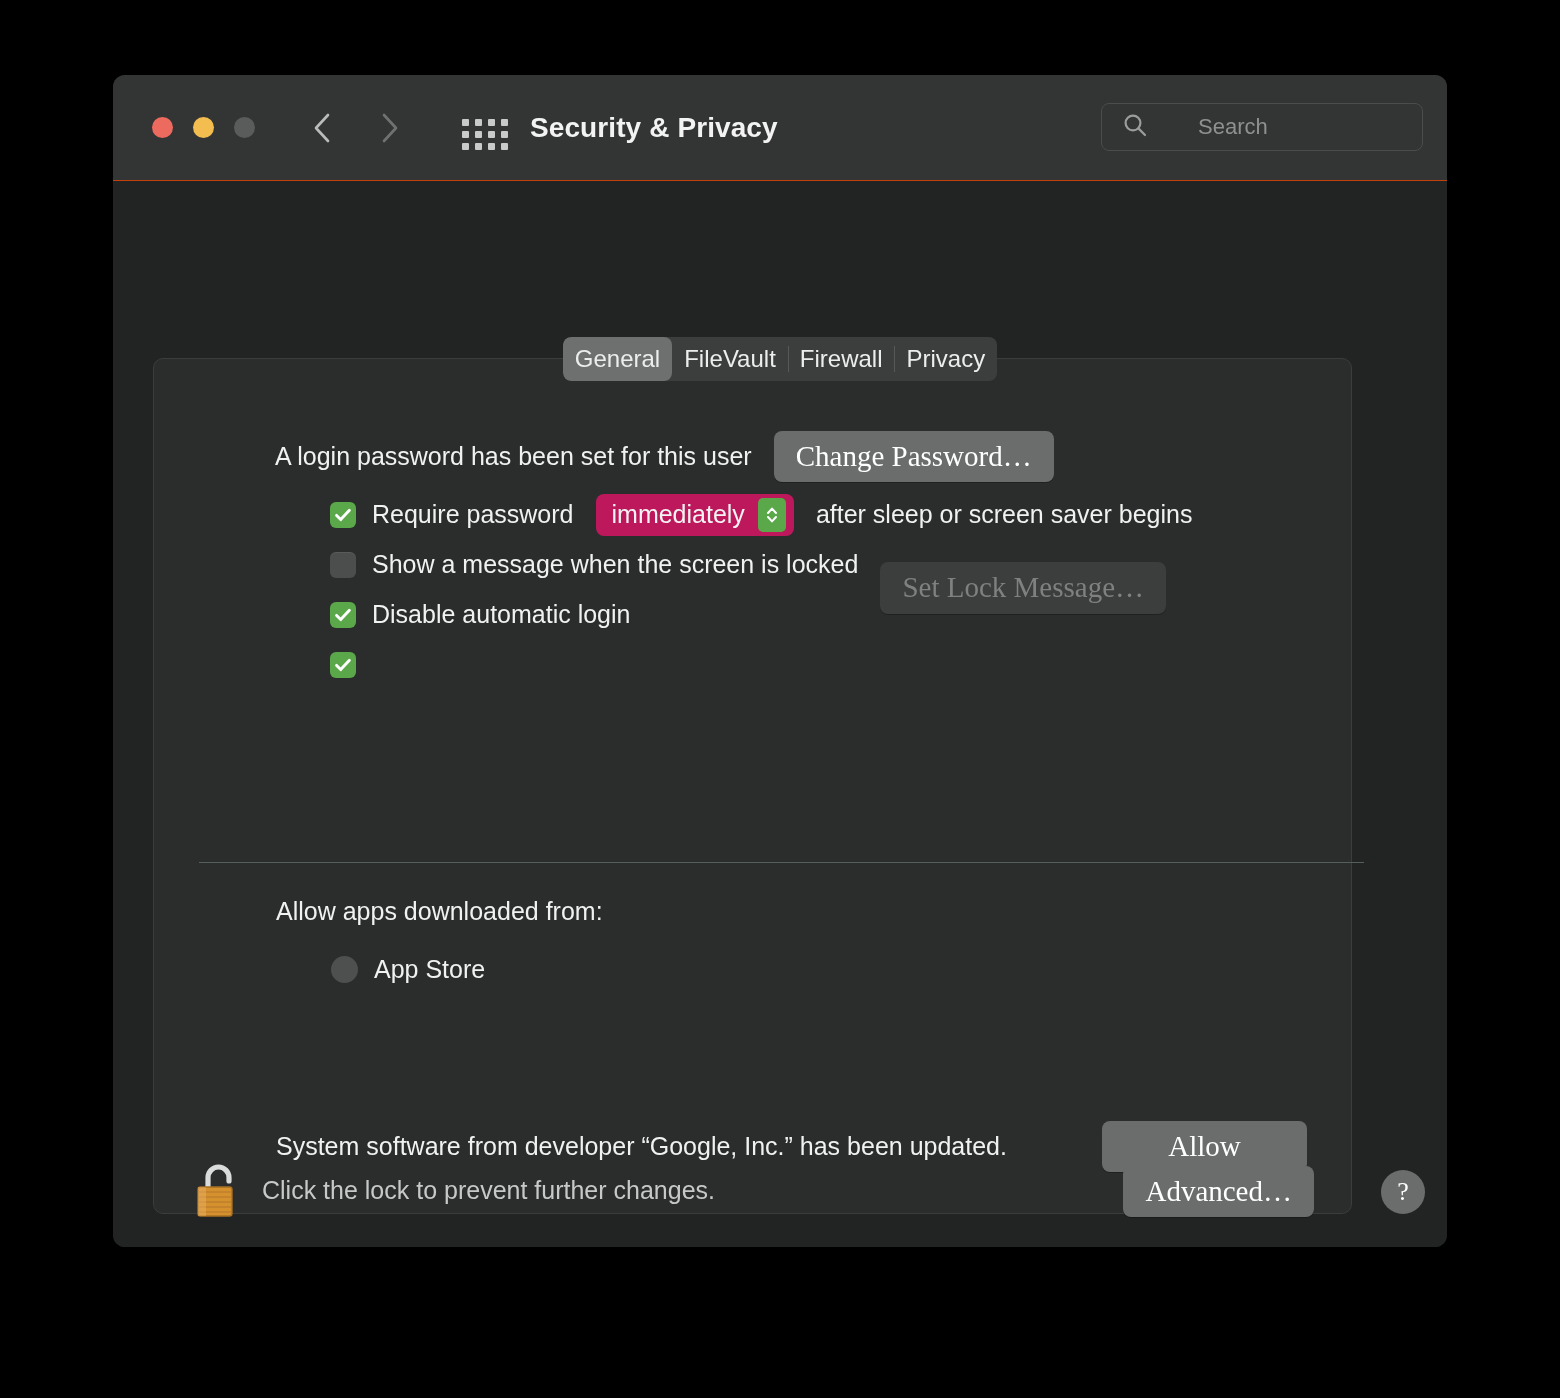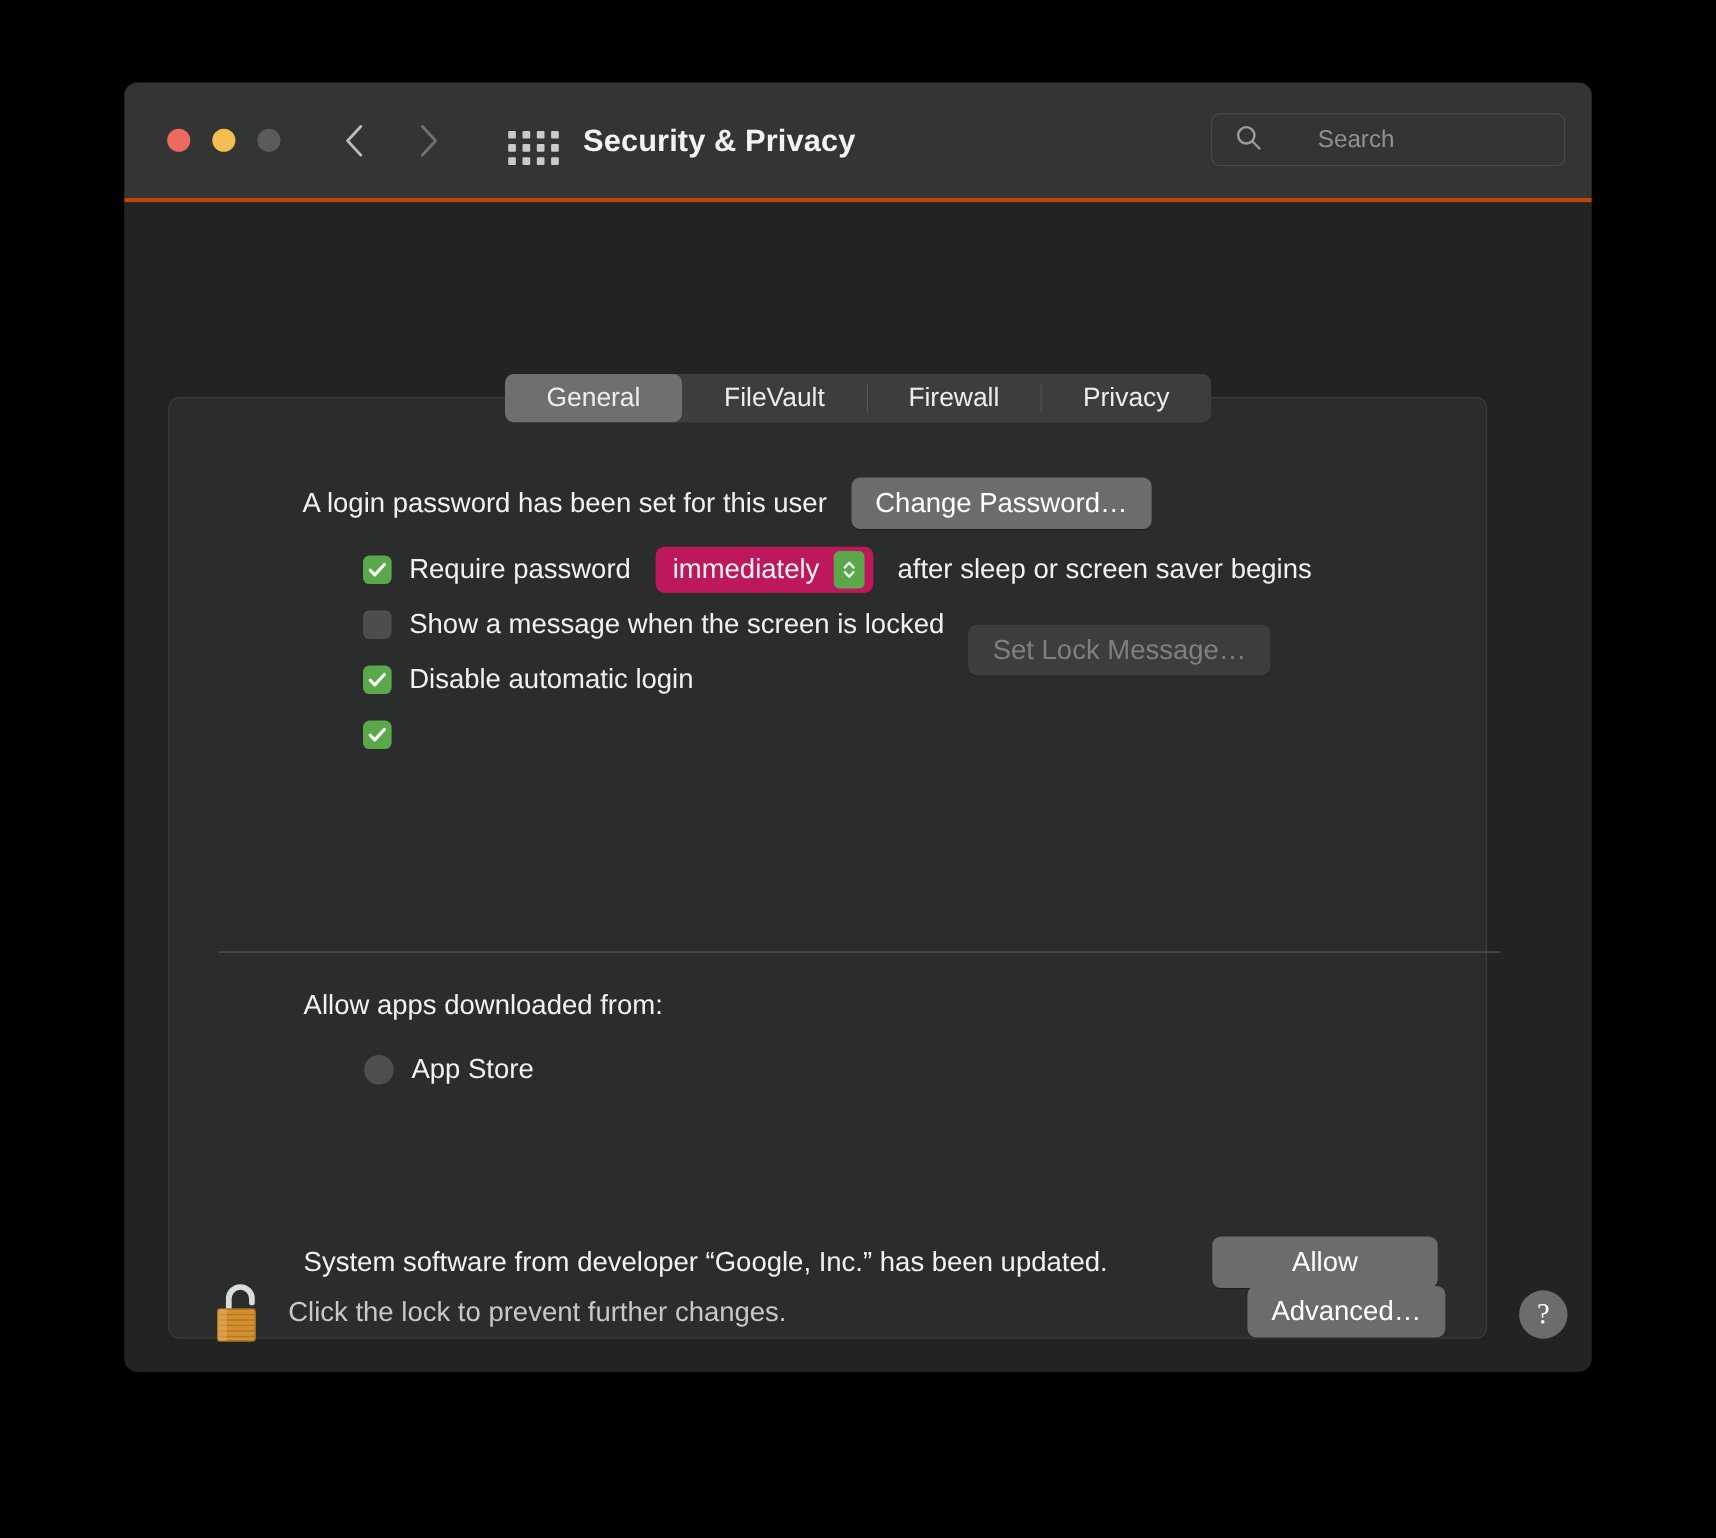--- a/index.html
+++ b/index.html
@@ -33,21 +33,21 @@
     border-radius: 12px;
     overflow: hidden;
     box-shadow: 0 18px 60px rgba(0,0,0,0.85);
   }
 
   
   .titlebar {
     position: relative;
     height: 105px;
     background: #323534;
-    border-bottom: 4px solid #c2410c;
+    border-bottom: 1px solid #c2410c;
   }
   .traffic {
     position: absolute;
     left: 39px;
     top: 42px;
     display: flex;
     gap: 20px;
   }
   .tl {
     width: 21px;
@@ -152,21 +152,21 @@
     align-items: stretch;
     height: 44px;
     background: #3b3e3d;
     border-radius: 8px;
     overflow: hidden;
   }
   .seg {
     position: relative;
     display: flex;
     align-items: center;
-    padding: 0 38px;
+    padding: 0 12px;
     font-size: 24px;
     color: #eceeed;
     cursor: default;
     user-select: none;
   }
   .seg + .seg::before {
     content: "";
     position: absolute;
     left: 0;
     top: 9px;
@@ -207,22 +207,22 @@
     display: flex;
     align-items: center;
     gap: 22px;
   }
 
   .btn {
     background: #6a6d6c;
     color: #ffffff;
     border: 0;
     border-radius: 8px;
-    font-family: Liberation Sans, sans-serif;
-    font-size: 25px;
+    font-family: Liberation Serif, serif;
+    font-size: 29px;
     padding: 9px 22px;
     cursor: default;
     line-height: 1.15;
     box-shadow: 0 1px 0 rgba(0,0,0,0.25);
   }
   .btn.disabled {
     background: #3b3e3d;
     color: #7e8180;
     margin-top: 47px;
   }

